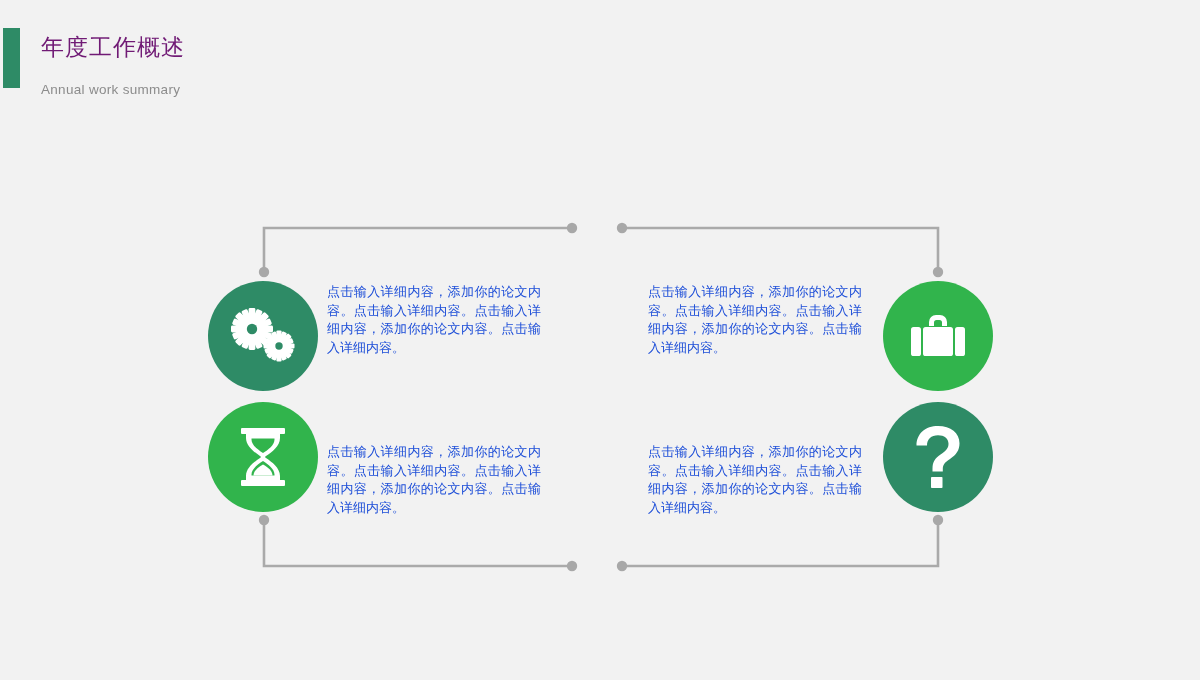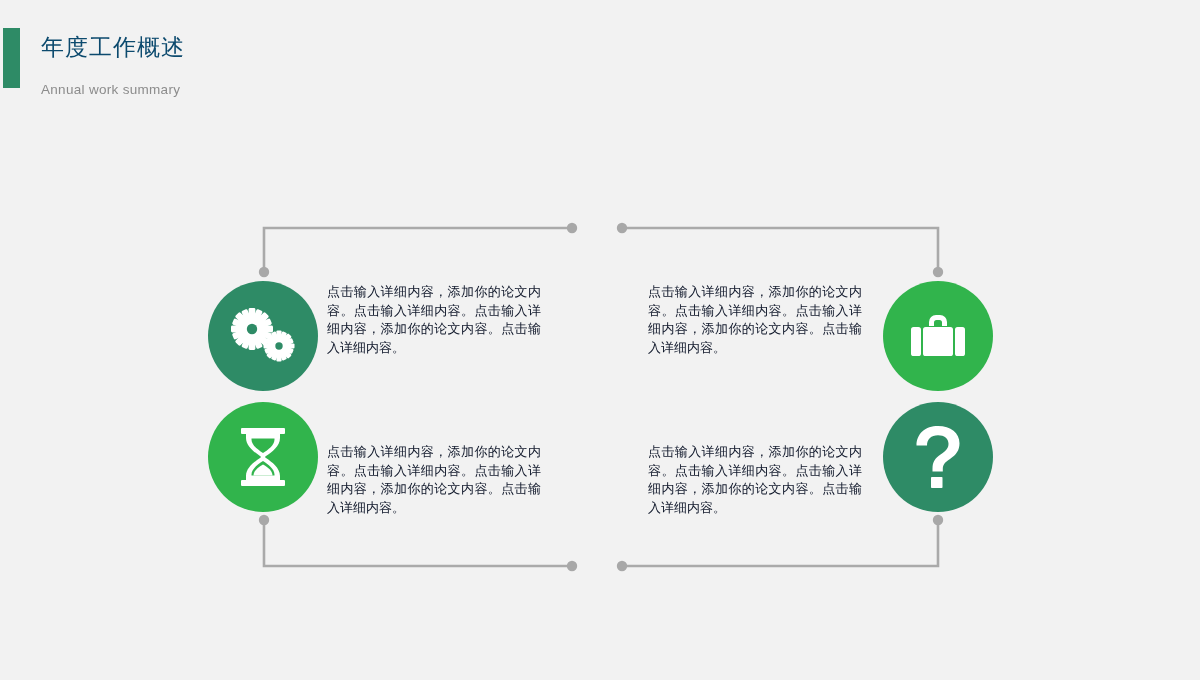--- a/index.html
+++ b/index.html
@@ -31,21 +31,21 @@
     height: 60px;
     background: #2e8b66;
   }
   #title-block {
     position: absolute;
     left: 41px;
     top: 32px;
   }
   #page-title {
     font-size: 23px;
-    color: #0c4a6e;
+    color: #701a75;
     letter-spacing: 1px;
     line-height: 30px;
     white-space: nowrap;
   }
   #page-subtitle {
     font-size: 13.5px;
     color: #8c8c8c;
     line-height: 20px;
     margin-top: 18px;
     letter-spacing: 0.3px;
@@ -87,21 +87,21 @@
   #circle-question  { left: 883px; top: 402px; }
 
   .node-circle svg { display: block; }
 
   
   .node-text {
     position: absolute;
     width: 214px;
     font-size: 13px;
     line-height: 18.5px;
-    color: #0f172a;
+    color: #1d4ed8;
     font-family: "DejaVu Sans", "Liberation Sans", sans-serif;
     text-align: justify;
     white-space: pre-wrap;
   }
   #text-gears     { left: 327px; top: 283px; }
   #text-hourglass { left: 327px; top: 443px; }
   #text-briefcase { left: 648px; top: 283px; }
   #text-question  { left: 648px; top: 443px; }
 </style>
 </head>

